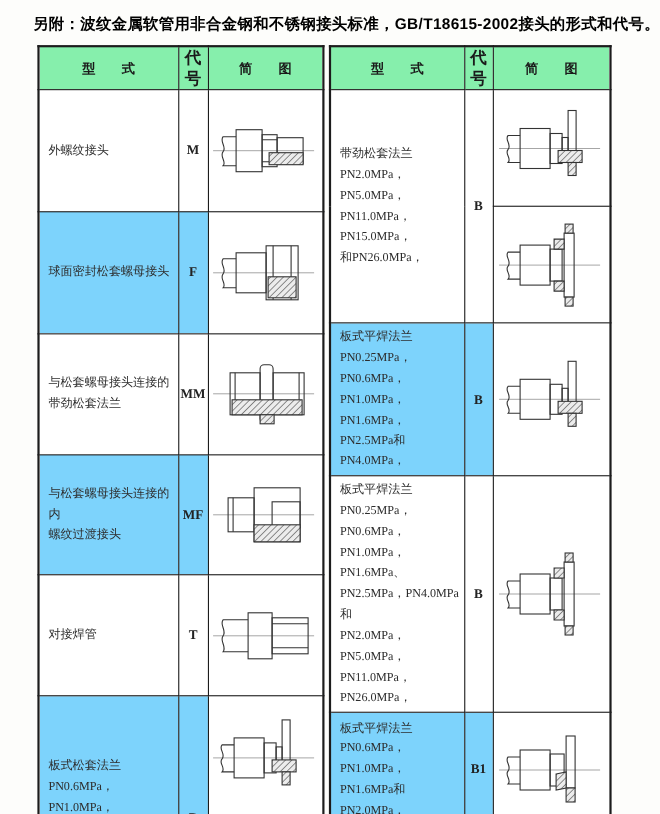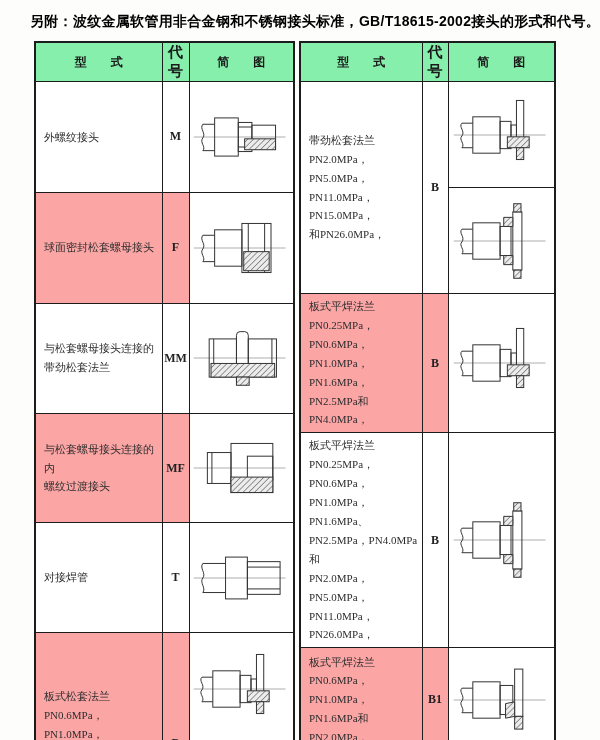--- a/index.html
+++ b/index.html
@@ -14,21 +14,21 @@
   th{background:#86efac;font-size:12px;font-weight:bold;color:#1a1a1a;height:25px;
      font-family:"Liberation Sans",sans-serif;}
   th.th-code{font-size:15px;}
   .left  col.c-type{width:127px}.left  col.c-code{width:27px}.left  col.c-diag{width:105px}
   .right col.c-type{width:122px}.right col.c-code{width:26px}.right col.c-diag{width:107px}
   td.type{font-size:11px;color:#2d2d2d;padding:3px 3px 3px 8px;vertical-align:middle;
           white-space:pre-line;line-height:1.72;font-family:"Liberation Serif",serif;}
   td.code{text-align:center;vertical-align:middle;font-family:"Liberation Serif",serif;
           font-size:12px;font-weight:bold;color:#222;}
   td.diag{text-align:center;vertical-align:middle;background:#fff;}
-  tr.hl td.type,tr.hl td.code{background:#fca5a5;}
+  tr.hl td.type,tr.hl td.code{background:#7dd3fc;}
   
   .lr12{height:90px}.lr345{height:89px}.lr6a{height:91px}.lr6b{height:90px}
   .rr1{height:106px}.rr2{height:102px}.rr3{height:106px}.rr45{height:104px}
   svg.dg{width:102px;height:80px;display:block;margin:2px auto;}
   .defs{position:absolute;width:0;height:0;}
 </style>
 </head>
 <body>
 
 <svg class="defs" aria-hidden="true">

